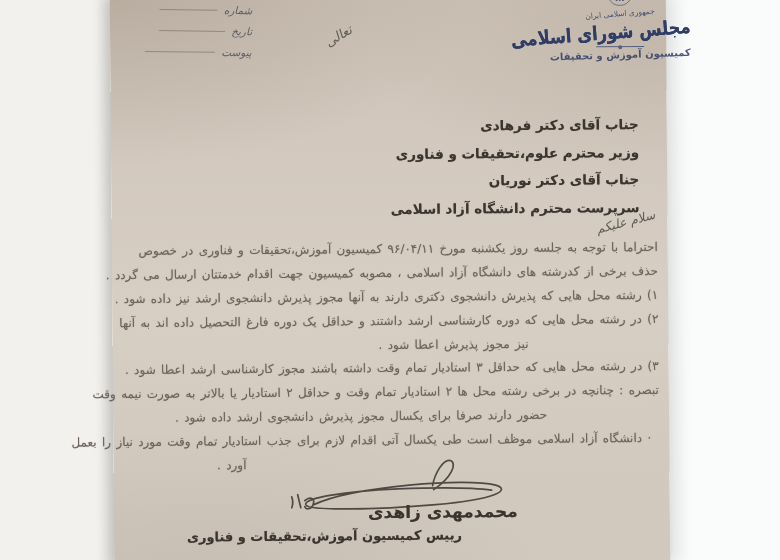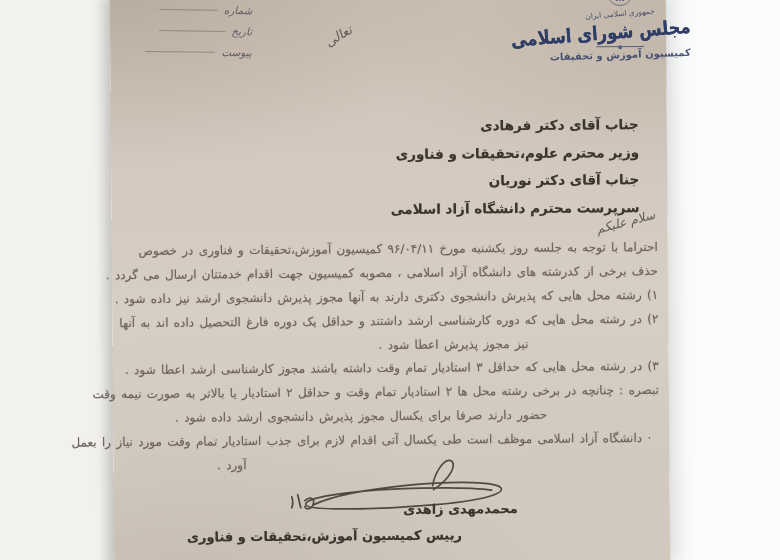--- a/index.html
+++ b/index.html
@@ -49,21 +49,21 @@
   
   .body-text{position:absolute;right:10px;left:30px;top:244px;
     font-size:12px;color:#6d635b;text-align:right;
     letter-spacing:.2px;word-spacing:1.5px;
     text-shadow:0 0 1px rgba(109,99,91,.5);}
   .bline{height:23.9px;line-height:23.9px;white-space:nowrap;overflow:visible;}
   
   .ind5{padding-right:130px}.ind8{padding-right:112px}.ind9{padding-right:8px}.ind10{padding-right:413px}
   
   .sig-svg{position:absolute;left:168px;top:464px;opacity:.85;}
-  .sig-name{position:absolute;right:152px;top:508px;font-size:13px;font-weight:bold;
+  .sig-name{position:absolute;right:152px;top:508px;font-size:17px;font-weight:bold;
     color:#3a342e;white-space:nowrap;text-shadow:0 0 .6px rgba(58,52,46,.4);}
   .sig-title{position:absolute;right:208px;top:534px;font-size:13px;font-weight:bold;
     color:#3b352f;white-space:nowrap;text-shadow:0 0 .7px rgba(59,53,47,.45);}
 </style>
 </head>
 <body>
 
 <div class="stage">
   <div class="paper">
     <div class="paper-inner" lang="fa">

